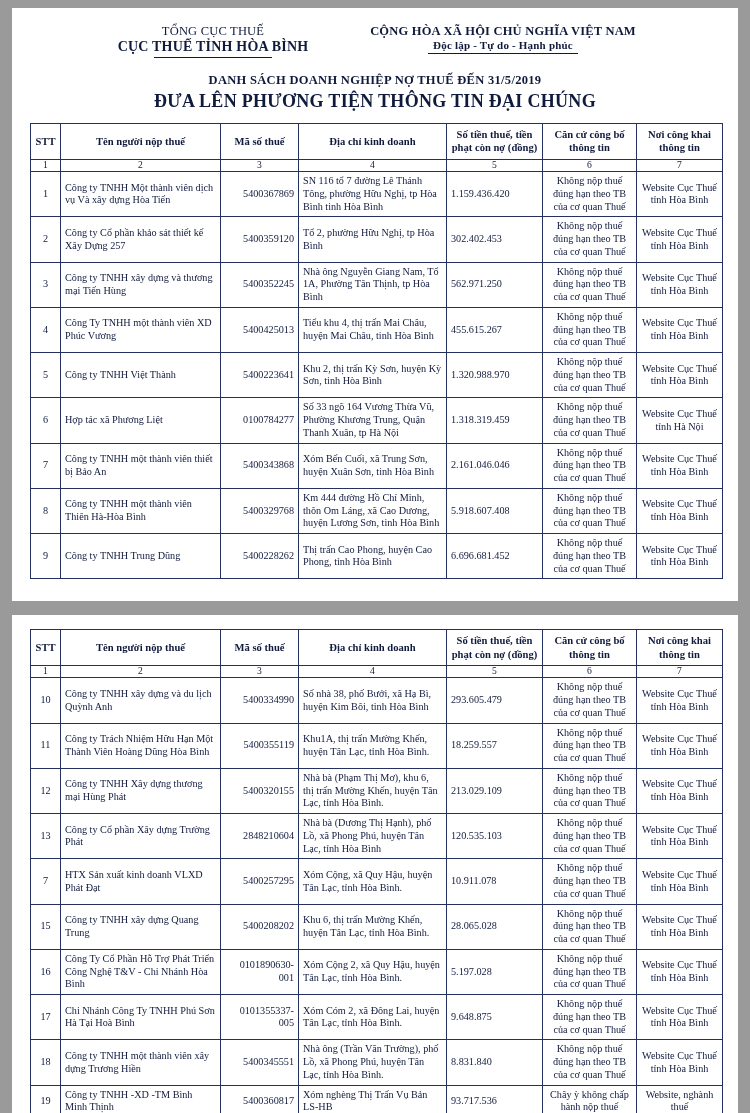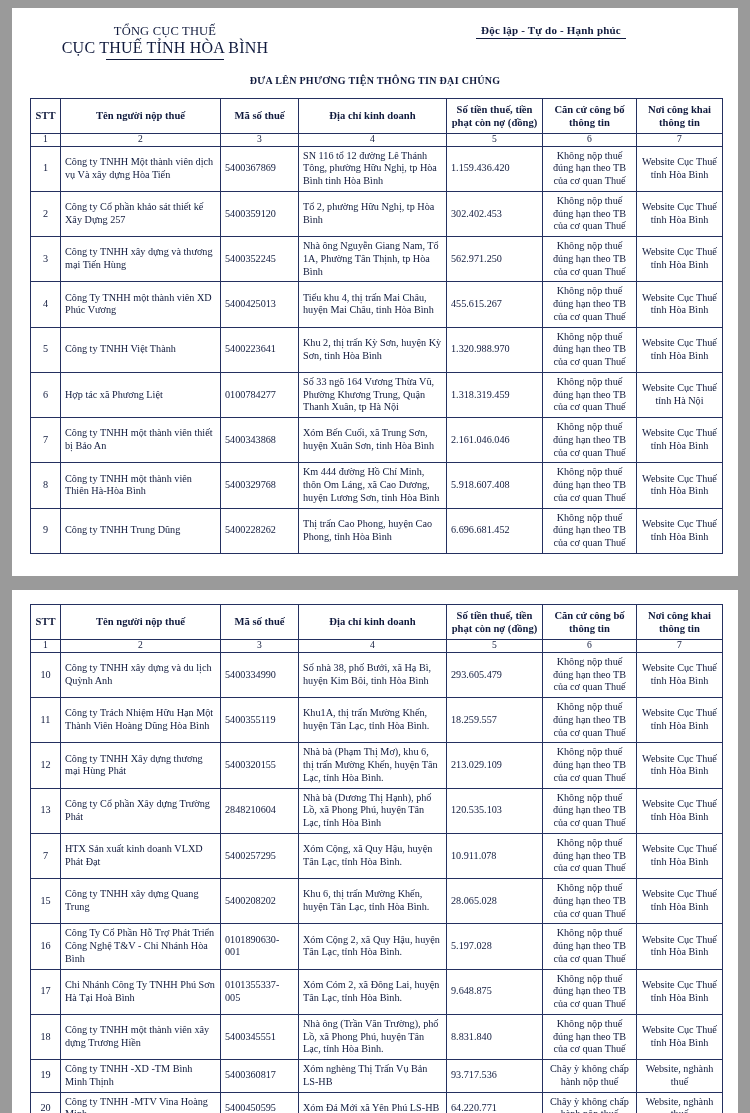--- a/index.html
+++ b/index.html
@@ -16,33 +16,33 @@
     margin: 0 auto;
     padding: 14px 18px 16px 18px;
   }
   .page1 { width: 726px; margin-top: 8px; padding-top: 16px; padding-bottom: 22px; }
   .gap { height: 14px; }
   .page2 { width: 726px; padding-top: 14px; padding-bottom: 18px; }
 
   
   .hdr {
     display: flex;
-    justify-content: space-between;
+    justify-content: center;
     align-items: flex-start;
     padding: 0 4px 0 10px;
   }
   .hdr-left { text-align: center; width: 250px; }
   .hdr-right { text-align: center; width: 330px; }
   .hdr .l1 {
     font-size: 12.5px;
     letter-spacing: .2px;
   }
   .hdr .l2 {
-    font-size: 16px;
-    font-weight: normal;
+    font-size: 14px;
+    font-weight: bold;
     letter-spacing: .2px;
   }
   .hdr-right .l1 { font-weight: bold; font-size: 12.5px; }
   .hdr-right .l2 { font-weight: bold; font-size: 11px; }
   .rule {
     width: 150px;
     height: 1px;
     background: #101a3d;
     margin: 2px auto 0 auto;
   }
@@ -53,21 +53,21 @@
     margin-top: 14px;
     line-height: 1.35;
   }
   .title .t1 {
     font-weight: bold;
     font-size: 12.5px;
     letter-spacing: .3px;
   }
   .title .t2 {
     font-weight: bold;
-    font-size: 10px;
+    font-size: 18px;
     letter-spacing: .3px;
   }
 
   table.tbl {
     border-collapse: collapse;
     width: 100%;
     margin-top: 10px;
     table-layout: fixed;
   }
   table.tbl th, table.tbl td {
@@ -78,21 +78,21 @@
     vertical-align: middle;
   }
   table.tbl th {
     text-align: center;
     font-weight: bold;
     font-size: 10.6px;
     padding: 4px 3px;
   }
   .c-stt { width: 30px; text-align: center; vertical-align: bottom; }
   .c-name { width: 160px; }
-  .c-tax { width: 78px; text-align: left; }
+  .c-tax { width: 78px; text-align: right; }
   .c-addr { width: 148px; }
   .c-amt { width: 96px; padding-right: 5px; }
   .c-basis { width: 94px; text-align: center; }
   .c-place { width: 86px; text-align: center; }
 
   tr.numrow td {
     text-align: center;
     font-size: 9.6px;
     padding: 0px 2px 1px 2px;
     height: 12px;
@@ -110,26 +110,28 @@
 
 <div class="page page1">
 
   <div class="hdr">
     <div class="hdr-left">
       <div class="l1">TỔNG CỤC THUẾ</div>
       <div class="l2">CỤC THUẾ TỈNH HÒA BÌNH</div>
       <div class="rule rule-sm"></div>
     </div>
     <div class="hdr-right">
+      <div class="l1">CỘNG HÒA XÃ HỘI CHỦ NGHĨA VIỆT NAM</div>
       <div class="l2">Độc lập - Tự do - Hạnh phúc</div>
       <div class="rule"></div>
     </div>
   </div>
 
   <div class="title">
+    <div class="t1">DANH SÁCH DOANH NGHIỆP NỢ THUẾ ĐẾN 31/5/2019</div>
     <div class="t2">ĐƯA LÊN PHƯƠNG TIỆN THÔNG TIN ĐẠI CHÚNG</div>
   </div>
 
   <table class="tbl">
     <colgroup>
       <col class="c-stt">
         <col class="c-name">
         <col class="c-tax">
         <col class="c-addr">
       <col class="c-amt">
@@ -154,21 +156,21 @@
         <td>5</td>
         <td>6</td>
         <td>7</td>
       </tr>
     </thead>
     <tbody>
       <tr>
         <td class="stt">1</td>
         <td>Công ty TNHH Một thành viên dịch vụ Và xây dựng Hòa Tiến</td>
         <td class="c-tax">5400367869</td>
-        <td>SN 116 tổ 12 đường Lê Thánh Tông, phường Hữu Nghị, tp Hòa Bình tinh Hòa Bình</td>
+        <td>SN 116 tổ 7 đường Lê Thánh Tông, phường Hữu Nghị, tp Hòa Bình tinh Hòa Bình</td>
         <td class="c-amt">1.159.436.420</td>
         <td class="c-basis">Không nộp thuế đúng hạn theo TB của cơ quan Thuế</td>
         <td class="c-place">Website Cục Thuế tỉnh Hòa Bình</td>
       </tr>
       <tr>
         <td class="stt">2</td>
         <td>Công ty Cổ phần khảo sát thiết kế Xây Dựng 257</td>
         <td class="c-tax">5400359120</td>
         <td>Tổ 2, phường Hữu Nghị, tp Hòa Bình</td>
         <td class="c-amt">302.402.453</td>

